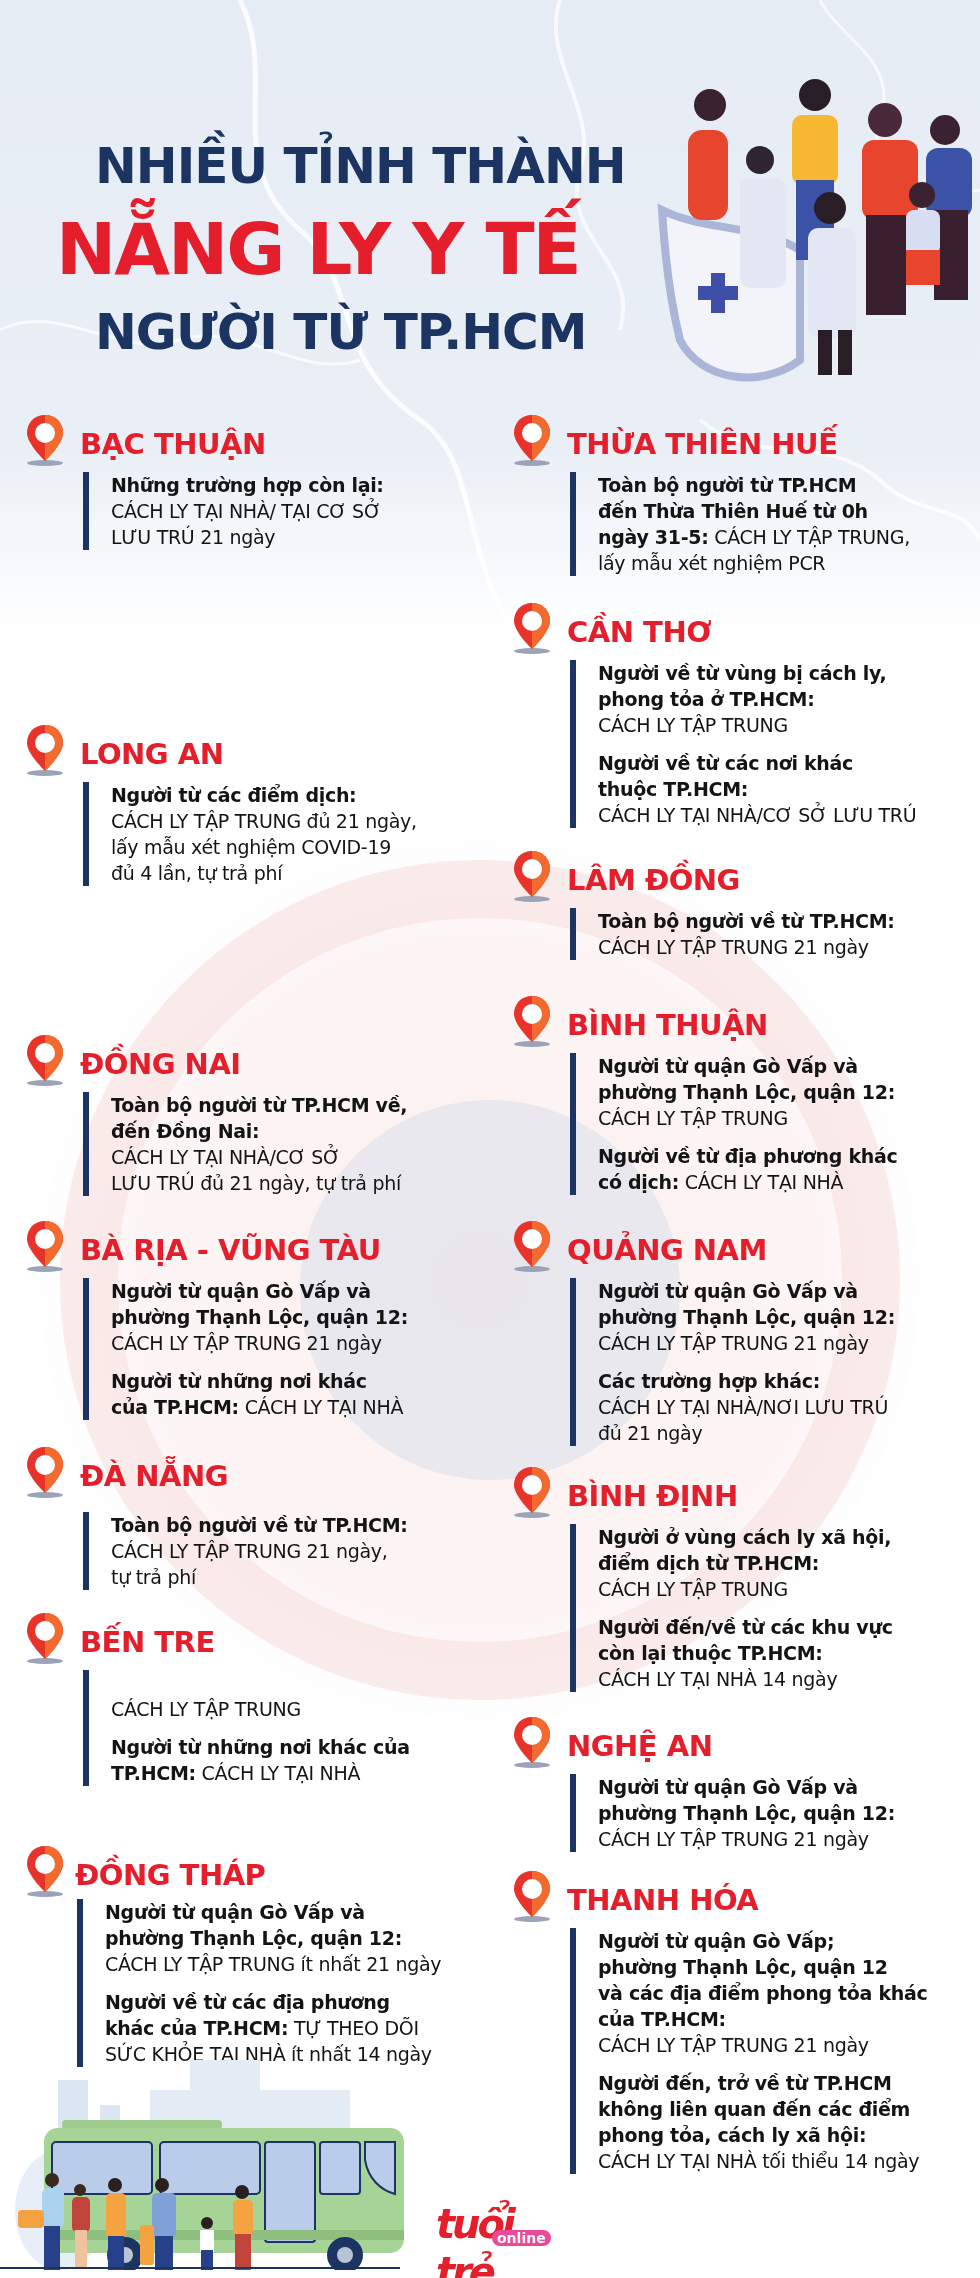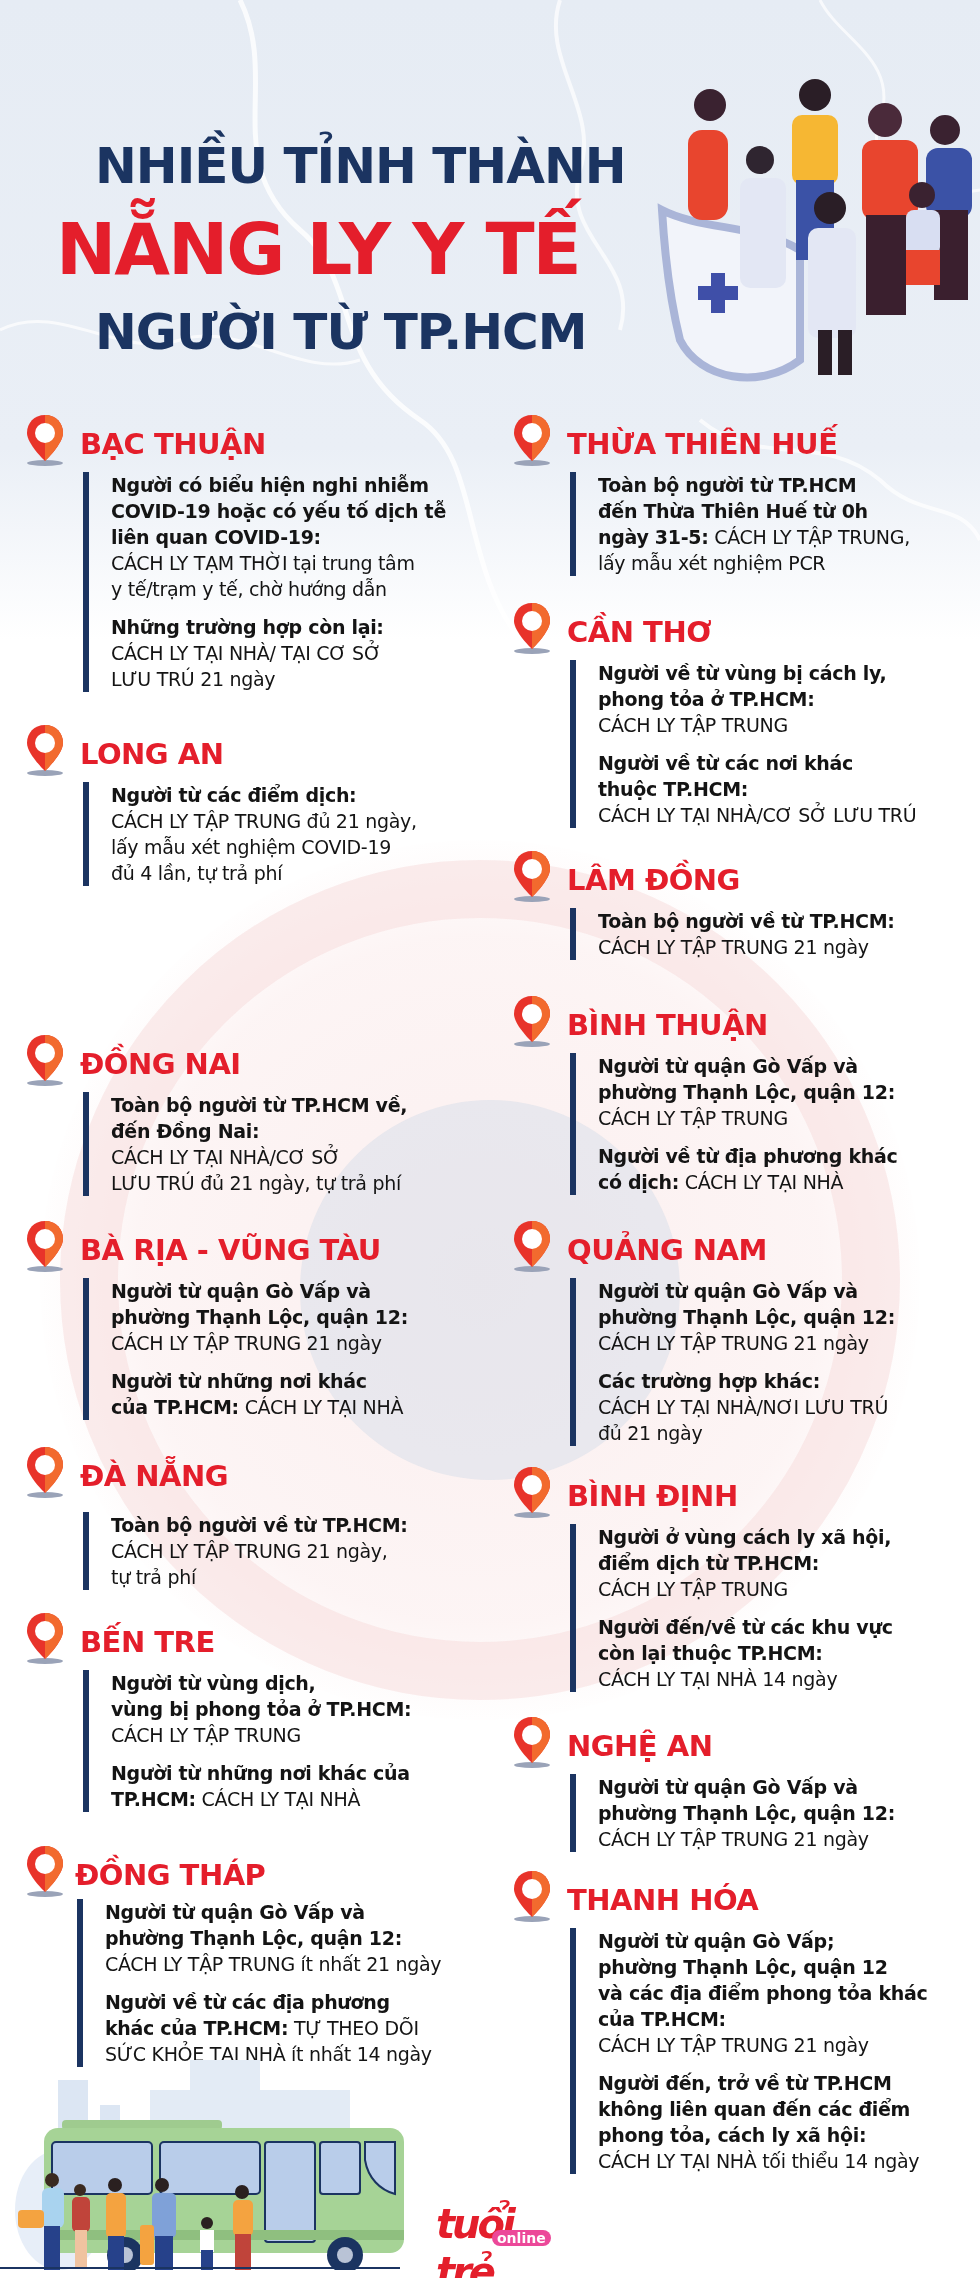--- a/index.html
+++ b/index.html
@@ -75,25 +75,20 @@
 
 <div class="section" style="left:25px;top:414px;width:450px;">
   <svg class="pin" viewBox="0 0 40 52">
       <ellipse cx="20" cy="49" rx="18" ry="3" fill="#9aa3b8"></ellipse>
       <path d="M20 1 C9 1 2 9 2 19 C2 30 20 47 20 47 C20 47 38 30 38 19 C38 9 31 1 20 1 Z" fill="#e8332a"></path>
       <path d="M20 1 C31 1 38 9 38 19 C38 30 20 47 20 47 Z" fill="#f26a2e"></path>
       <circle cx="20" cy="19" r="10" fill="#ffffff"></circle>
     </svg>
   <div class="prov">BẠC THUẬN</div>
   <div class="body">
-    <div class="item"><span class="b">Người có biểu hiện nghi nhiễm
-COVID-19 hoặc có yếu tố dịch tễ
-liên quan COVID-19:</span><span class="n">
-CÁCH LY TẠM THỜI tại trung tâm
-y tế/trạm y tế, chờ hướng dẫn</span></div>
     <div class="item"><span class="b">Những trường hợp còn lại:</span><span class="n">
 CÁCH LY TẠI NHÀ/ TẠI CƠ SỞ
 LƯU TRÚ 21 ngày</span></div>
   </div>
 </div>
 
 <div class="section" style="left:25px;top:724px;width:450px;">
   <svg class="pin" viewBox="0 0 40 52">
       <ellipse cx="20" cy="49" rx="18" ry="3" fill="#9aa3b8"></ellipse>
       <path d="M20 1 C9 1 2 9 2 19 C2 30 20 47 20 47 C20 47 38 30 38 19 C38 9 31 1 20 1 Z" fill="#e8332a"></path>
@@ -159,22 +154,21 @@
 
 <div class="section" style="left:25px;top:1612px;width:450px;">
   <svg class="pin" viewBox="0 0 40 52">
       <ellipse cx="20" cy="49" rx="18" ry="3" fill="#9aa3b8"></ellipse>
       <path d="M20 1 C9 1 2 9 2 19 C2 30 20 47 20 47 C20 47 38 30 38 19 C38 9 31 1 20 1 Z" fill="#e8332a"></path>
       <path d="M20 1 C31 1 38 9 38 19 C38 30 20 47 20 47 Z" fill="#f26a2e"></path>
       <circle cx="20" cy="19" r="10" fill="#ffffff"></circle>
     </svg>
   <div class="prov">BẾN TRE</div>
   <div class="body">
-    <div class="item"><span class="b">Người từ vùng dịch,
-vùng bị phong tỏa ở TP.HCM:</span><span class="n">
+    <div class="item"><span class="n">
 CÁCH LY TẬP TRUNG</span></div>
     <div class="item"><span class="b">Người từ những nơi khác của
 TP.HCM:</span><span class="n"> CÁCH LY TẠI NHÀ</span></div>
   </div>
 </div>
 
 <div class="section" style="left:25px;top:1845px;width:480px;">
   <svg class="pin" viewBox="0 0 40 52">
       <ellipse cx="20" cy="49" rx="18" ry="3" fill="#9aa3b8"></ellipse>
       <path d="M20 1 C9 1 2 9 2 19 C2 30 20 47 20 47 C20 47 38 30 38 19 C38 9 31 1 20 1 Z" fill="#e8332a"></path>

